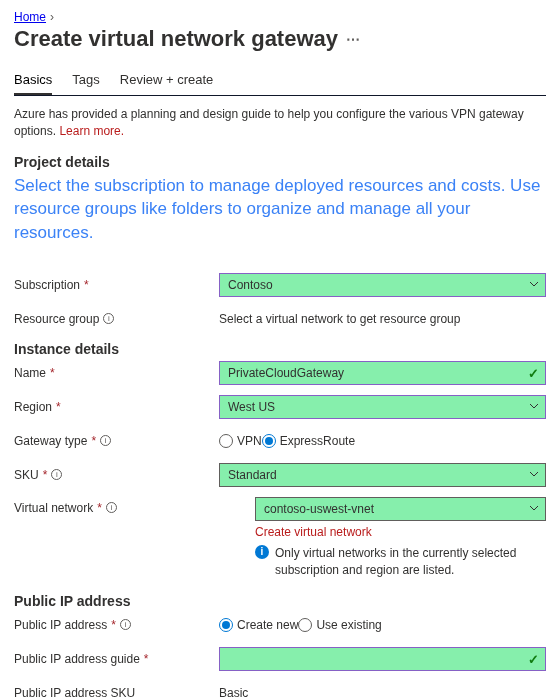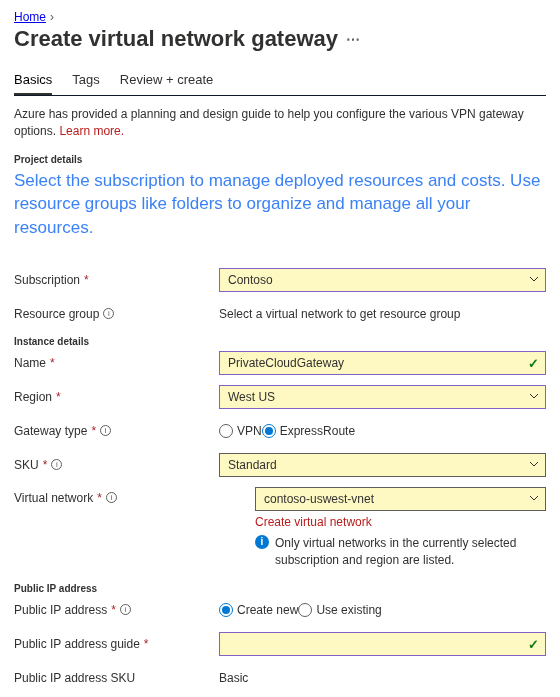--- a/index.html
+++ b/index.html
@@ -14,30 +14,30 @@
   .page { padding: 10px 14px 0 14px; }
   .breadcrumb { font-size: 12px; color: #0078d4; display: flex; align-items: center; gap: 4px; margin-bottom: 2px;}
   .breadcrumb .chev { color: #605e5c; }
   h1 { font-size: 22px; font-weight: 600; margin: 2px 0 14px 0; display:flex; align-items:center; gap:8px;}
   h1 .dots { color: #605e5c; font-size: 14px; }
   .tabs { display: flex; gap: 20px; border-bottom: 1px solid #0f172a; margin-bottom: 10px; }
   .tab { padding: 6px 0; font-size: 13px; color: #323130; cursor: pointer; }
   .tab.active { border-bottom: 2px solid #323130; font-weight: 400; color:#000; }
   .intro { font-size: 12px; color: #323130; margin-bottom: 14px; line-height: 1.4; }
   .intro a, a.link { color: #b91c1c; text-decoration: none; }
-  .section-title { font-size: 10px; font-weight: 600; margin: 10px 0 4px 0; }
+  .section-title { font-size: 14px; font-weight: 600; margin: 10px 0 4px 0; }
   .section-desc { font-size: 17px; color: #3b82f6; margin-bottom: 28px; line-height:1.4; }
   .row { display: flex; align-items: center; margin-bottom: 10px; min-height: 24px; }
   .label-col { width: 205px; display: flex; align-items: center; gap: 4px; font-size: 12px; color: #323130; flex-shrink:0;}
   .req { color: #a4262c; }
   .info-icon { width: 11px; height: 11px; border: 1px solid #605e5c; border-radius: 50%; display:inline-flex; align-items:center; justify-content:center; font-size:8px; color:#605e5c; line-height:1;}
   .field-col { flex: 1; min-width: 0; }
   .select, .input {
     width: 100%; height: 24px; border: 1px solid #605e5c; padding: 0 22px 0 8px;
-    font-size: 12px; font-family: inherit; background: #fef9c3; position: relative;
+    font-size: 12px; font-family: inherit; background: #86efac; position: relative;
     display: flex; align-items: center; color: #323130;
   }
   .select.purple, .input.purple { border-color: #8661c5; }
   .select .chev-down { position: absolute; right: 6px; top: 50%; transform: translateY(-50%); }
   .check-icon { position: absolute; right: 6px; top: 50%; transform: translateY(-50%); color: #107c10; font-weight:bold; font-size:13px;}
   .chev-down svg { width: 10px; height: 10px; }
   .static-text { font-size: 12px; color: #323130; }
   .radio-group { display: flex; align-items: center; }
   .radio { display: flex; align-items: center; gap: 4px; font-size: 12px; }
   .radio-circle { width: 14px; height: 14px; border: 1px solid #605e5c; border-radius: 50%; display:inline-flex; align-items:center; justify-content:center;}

